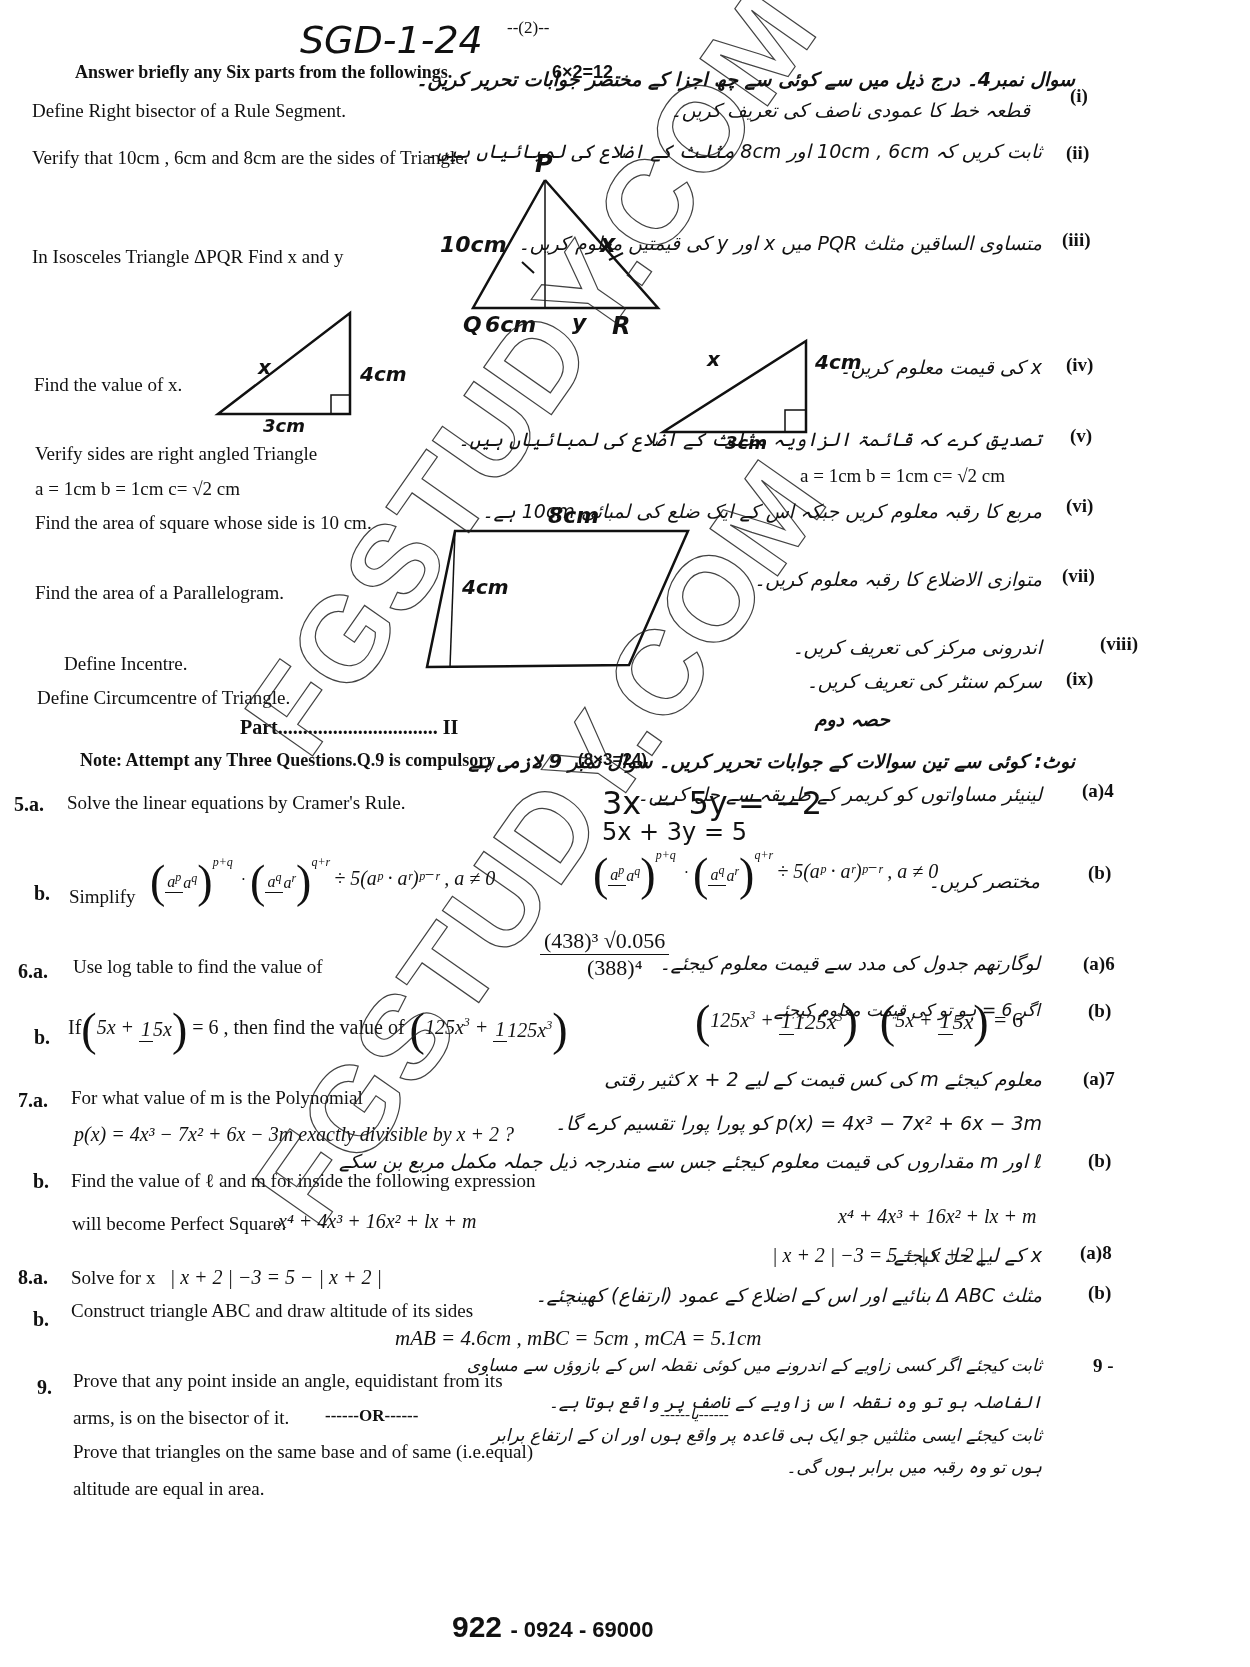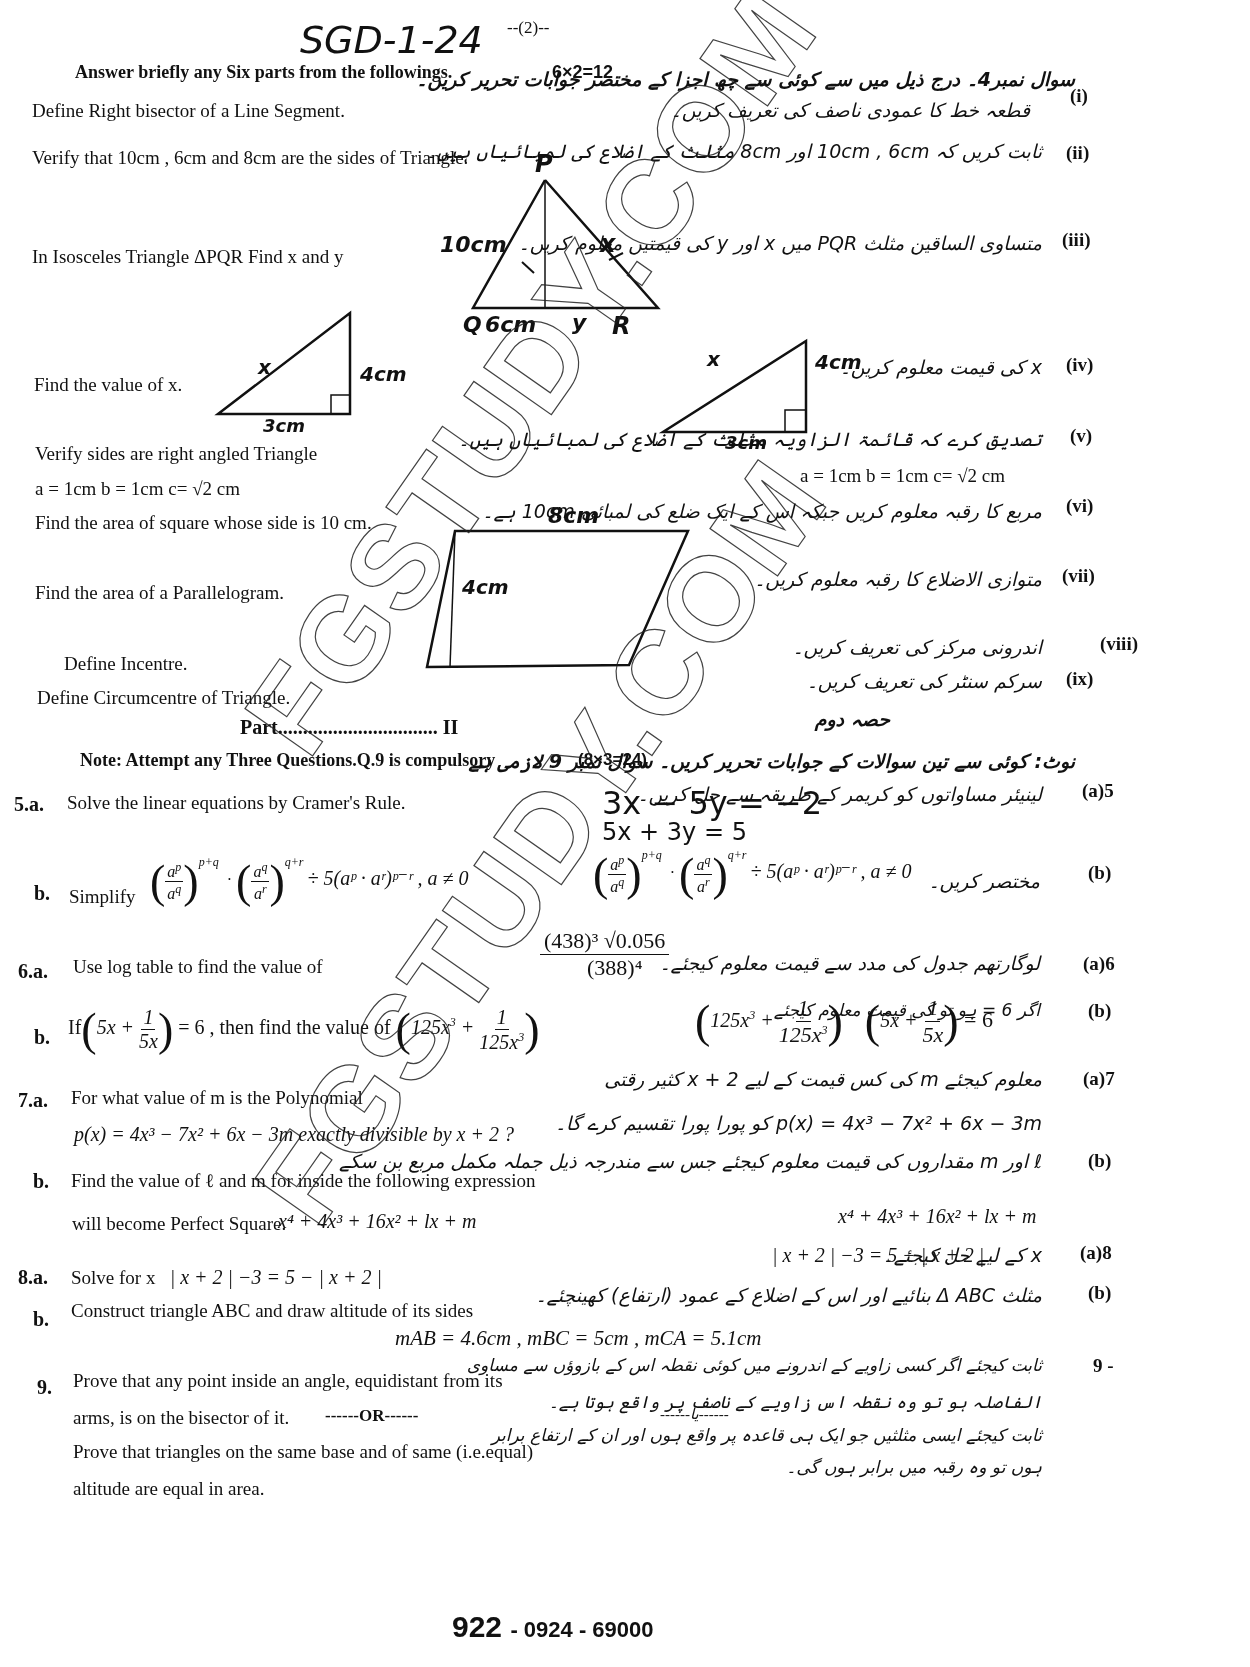--- a/index.html
+++ b/index.html
@@ -9,35 +9,35 @@
   .en { font-size: 19px; }
   .ur { font-size: 19px; direction: rtl; font-family: "DejaVu Sans", sans-serif; font-style: italic; }
   .bold { font-weight: bold; }
   .num { font-weight: bold; font-size: 20px; }
   .hand { font-family: "DejaVu Sans", sans-serif; font-style: italic; font-weight: bold; }
   .math { font-style: italic; font-size: 20px; }
   svg { position: absolute; overflow: visible; }
   .watermark { position: absolute; font-family: "Liberation Sans", sans-serif; font-weight: bold;
                font-size: 120px; color: transparent; -webkit-text-stroke: 1.2px #222;
                transform-origin: left bottom; letter-spacing: 2px; white-space: nowrap; opacity: 0.85; }
-  .frac { display: inline-flex; flex-direction: column; align-items: center; vertical-align: middle; font-style: italic; }
+  .frac { display: inline-flex; flex-direction: row; align-items: center; vertical-align: middle; font-style: italic; }
   .frac .top { border-bottom: 1px solid #111; padding: 0 2px; }
   .paren { font-size: 46px; font-weight: 100; vertical-align: middle; font-style: normal; }
   sup { font-size: 12px; }
 </style>
 </head>
 <body>
 
 <div class="abs hand" style="left:300px;top:18px;font-size:38px;font-weight:normal;">SGD-1-24</div>
 <div class="abs en" style="left:507px;top:18px;font-size:17px;">--(2)--</div>
 <div class="abs en bold" style="left:75px;top:62px;font-size:18px;">Answer briefly any Six parts from the followings.</div>
 <div class="abs en bold" style="left:552px;top:62px;font-size:18px;font-family:'Liberation Sans',sans-serif;">6×2=12</div>
 <div class="abs ur bold" style="right:175px;top:68px;">سوال نمبر4۔ درج ذیل میں سے کوئی سے چھ اجزا کے مختصر جوابات تحریر کریں۔</div>
 
-<div class="abs en" style="left:32px;top:100px;">Define Right bisector of a Line Segment.</div>
+<div class="abs en" style="left:32px;top:100px;">Define Right bisector of a Rule Segment.</div>
 <div class="abs en" style="left:32px;top:147px;">Verify that 10cm , 6cm and 8cm are the sides of Triangle.</div>
 <div class="abs en" style="left:32px;top:246px;">In Isosceles Triangle ΔPQR Find x and y</div>
 <div class="abs en" style="left:34px;top:374px;">Find the value of x.</div>
 <div class="abs en" style="left:35px;top:443px;">Verify sides are right angled Triangle</div>
 <div class="abs en" style="left:35px;top:478px;">a = 1cm   b = 1cm   c= √2 cm</div>
 <div class="abs en" style="left:35px;top:512px;">Find the area of square whose side is 10 cm.</div>
 <div class="abs en" style="left:35px;top:582px;">Find the area of a Parallelogram.</div>
 <div class="abs en" style="left:40px;top:653px;margin-left:24px;">Define Incentre.</div>
 <div class="abs en" style="left:37px;top:687px;">Define Circumcentre of Triangle.</div>
 
@@ -99,21 +99,21 @@
 <div class="abs ur bold" style="right:360px;top:708px;">حصہ دوم</div>
 <div class="abs bold" style="left:80px;top:750px;font-size:18px;">Note:   Attempt any Three Questions.Q.9 is compulsory</div>
 <div class="abs bold" style="left:578px;top:750px;font-size:17px;font-family:'Liberation Sans',sans-serif;">(8×3=24)</div>
 <div class="abs ur bold" style="right:175px;top:750px;">نوٹ: کوئی سے تین سوالات کے جوابات تحریر کریں۔ سوال نمبر 9 لازمی ہے</div>
 
 <div class="abs num" style="left:14px;top:793px;">5.a.</div>
 <div class="abs en" style="left:67px;top:792px;">Solve the linear equations by Cramer's Rule.</div>
 <div class="abs" style="left:602px;top:784px;font-size:32px;font-family:'DejaVu Sans',sans-serif;">3x − 5y = −2</div>
 <div class="abs" style="left:602px;top:818px;font-size:24px;font-family:'DejaVu Sans',sans-serif;">5x + 3y = 5</div>
 <div class="abs ur" style="right:208px;top:783px;">لینیئر مساواتوں کو کریمر کے طریقہ سے حل کریں۔</div>
-<div class="abs en bold" style="left:1082px;top:780px;">(a)5</div>
+<div class="abs en bold" style="left:1082px;top:780px;">(a)4</div>
 
 <div class="abs num" style="left:34px;top:882px;">b.</div>
 <div class="abs en" style="left:69px;top:886px;">Simplify</div>
 <div class="abs" style="left:150px;top:855px;">
   <span class="paren">(</span><span class="frac">
       <span class="top">a<sup>p</sup></span>
       <span>a<sup>q</sup></span>
     </span><span class="paren">)</span><sup style="vertical-align:top;font-style:italic;">p+q</sup>
   &nbsp;·&nbsp;<span class="paren">(</span><span class="frac">
       <span class="top">a<sup>q</sup></span>

